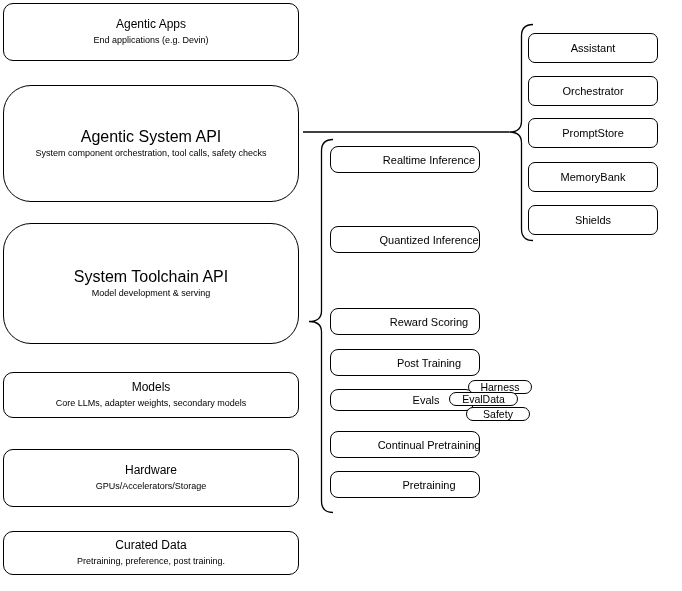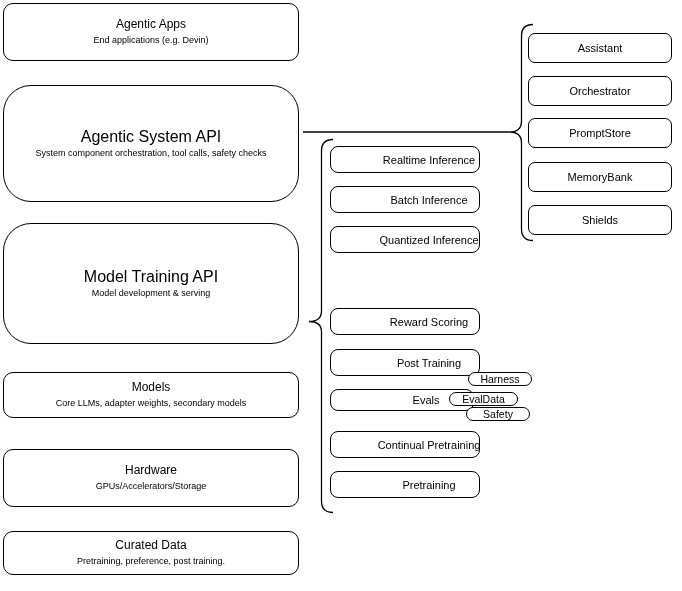--- a/index.html
+++ b/index.html
@@ -19,21 +19,21 @@
   .t{font-size:12px;line-height:1.1;}
   .lbox.big .t{font-size:16px;}
   .s{font-size:9px;line-height:1.1;}
   .mbox{
     position:absolute;left:330px;width:150px;height:27px;background:var(--fill);
     border:1.3px solid var(--stroke);border-radius:8px;
     display:flex;align-items:center;justify-content:center;
     font-size:11px;z-index:2;white-space:nowrap;padding-left:48px;
   }
   .rbox{
-    position:absolute;left:528px;width:144px;height:30px;background:var(--fill);
+    position:absolute;left:528px;width:130px;height:30px;background:var(--fill);
     border:1.3px solid var(--stroke);border-radius:7px;
     display:flex;align-items:center;justify-content:center;
     font-size:11px;z-index:2;white-space:nowrap;
   }
   .oval{
     position:absolute;height:14px;background:var(--fill);
     border:1.3px solid var(--stroke);border-radius:999px;
     display:flex;align-items:center;justify-content:center;
     font-size:10.5px;line-height:1;z-index:4;white-space:nowrap;
   }
@@ -47,21 +47,21 @@
 
   <div class="lbox" style="top:3px;height:58px">
     <div class="t">Agentic Apps</div>
     <div class="s">End applications (e.g. Devin)</div>
   </div>
   <div class="lbox big" style="top:85px;height:117px">
     <div class="t">Agentic System API</div>
     <div class="s">System component orchestration, tool calls, safety checks</div>
   </div>
   <div class="lbox big" style="top:223px;height:121px">
-    <div class="t">Model Training API</div>
+    <div class="t">System Toolchain API</div>
     <div class="s">Model development &amp; serving</div>
   </div>
   <div class="lbox" style="top:372px;height:46px">
     <div class="t">Models</div>
     <div class="s">Core LLMs, adapter weights, secondary models</div>
   </div>
   <div class="lbox" style="top:449px;height:58px">
     <div class="t">Hardware</div>
     <div class="s">GPUs/Accelerators/Storage</div>
   </div>
@@ -70,29 +70,28 @@
     <div class="s">Pretraining, preference, post training.</div>
   </div>
 
   <svg class="overlay" viewBox="0 0 682 591" aria-hidden="true">
     <path d="M 333 139.5 Q 321.5 139.5 321.5 151 L 321.5 311 Q 321.5 321.5 309 321.5 Q 321.5 321.5 321.5 332 L 321.5 501 Q 321.5 512.5 333 512.5"></path>
     <path d="M 533 24.5 Q 521.5 24.5 521.5 36 L 521.5 121 Q 521.5 132 509.5 132 Q 521.5 132 521.5 143 L 521.5 229 Q 521.5 240.5 533 240.5"></path>
     <path d="M 303 132 L 509.5 132"></path>
   </svg>
 
   <div class="mbox" style="top:146px">Realtime Inference</div>
-  <div class="mbox" style="top:186px">Batch Inference</div>
   <div class="mbox" style="top:226px">Quantized Inference</div>
   <div class="mbox" style="top:308px">Reward Scoring</div>
   <div class="mbox" style="top:349px">Post Training</div>
   <div class="mbox" style="top:389px;width:144px;height:22px">Evals</div>
   <div class="mbox" style="top:431px">Continual Pretraining</div>
   <div class="mbox" style="top:471px">Pretraining</div>
 
-  <div class="oval" style="left:468px;top:372px;width:64px">Harness</div>
+  <div class="oval" style="left:468px;top:380px;width:64px">Harness</div>
   <div class="oval" style="left:449px;top:392px;width:69px">EvalData</div>
   <div class="oval" style="left:466px;top:407px;width:64px">Safety</div>
 
   <div class="rbox" style="top:33px">Assistant</div>
   <div class="rbox" style="top:76px">Orchestrator</div>
   <div class="rbox" style="top:118px">PromptStore</div>
   <div class="rbox" style="top:162px">MemoryBank</div>
   <div class="rbox" style="top:205px">Shields</div>
 
 </div>

